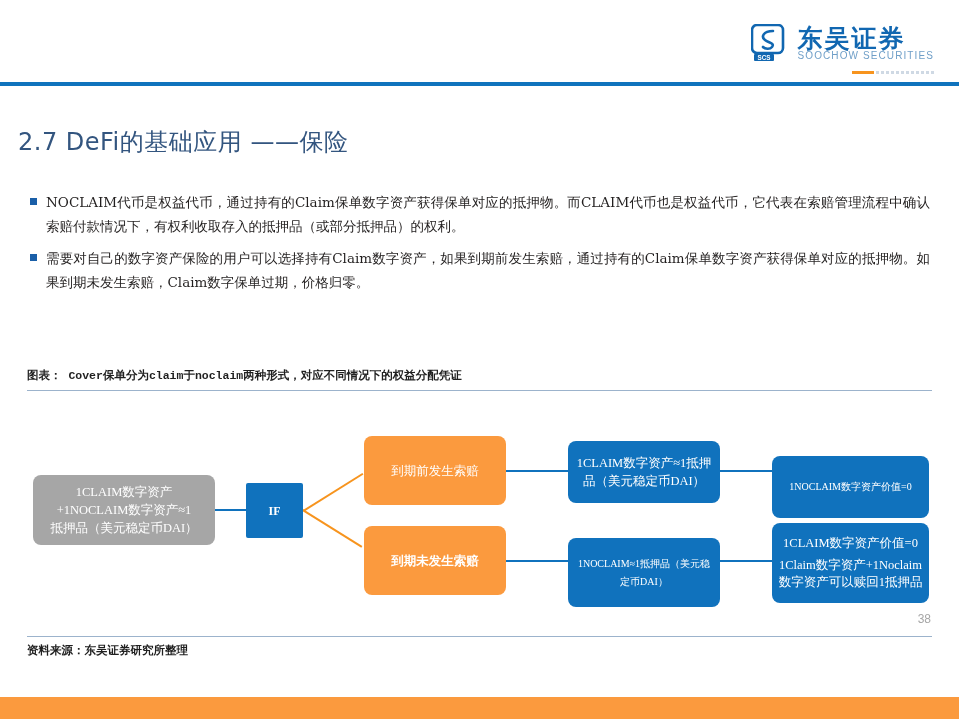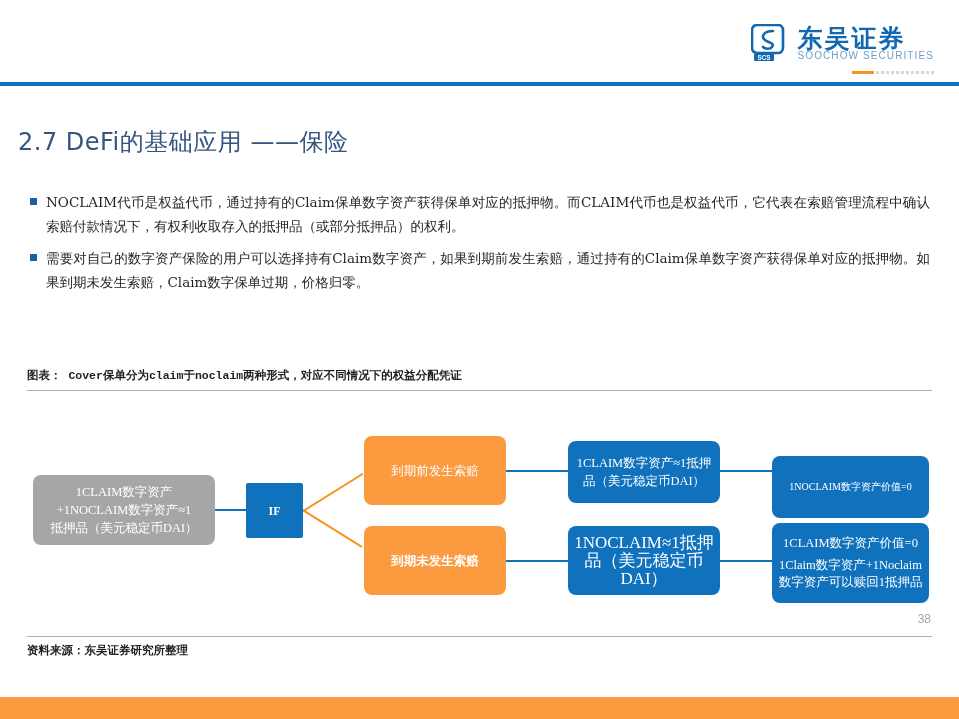--- a/index.html
+++ b/index.html
@@ -180,22 +180,22 @@
   }
   .n-noclaim-evt {
     left: 364px; top: 128px; width: 142px; height: 69px;
     font-size: 12.5px; font-weight: bold;
   }
   .n-mid-top {
     left: 568px; top: 43px; width: 152px; height: 62px;
     font-size: 12.5px;
   }
   .n-mid-bottom {
-    left: 568px; top: 128px; width: 152px; height: 69px;
-    font-size: 17px;
+    left: 568px; top: 140px; width: 152px; height: 69px;
+    font-size: 10px;
   }
   .n-right-top {
     left: 772px; top: 58px; width: 157px; height: 62px;
     font-size: 10px;
   }
   .n-right-bottom {
     left: 772px; top: 125px; width: 157px; height: 80px;
     font-size: 12.5px;
     flex-direction: column;
     justify-content: center;

